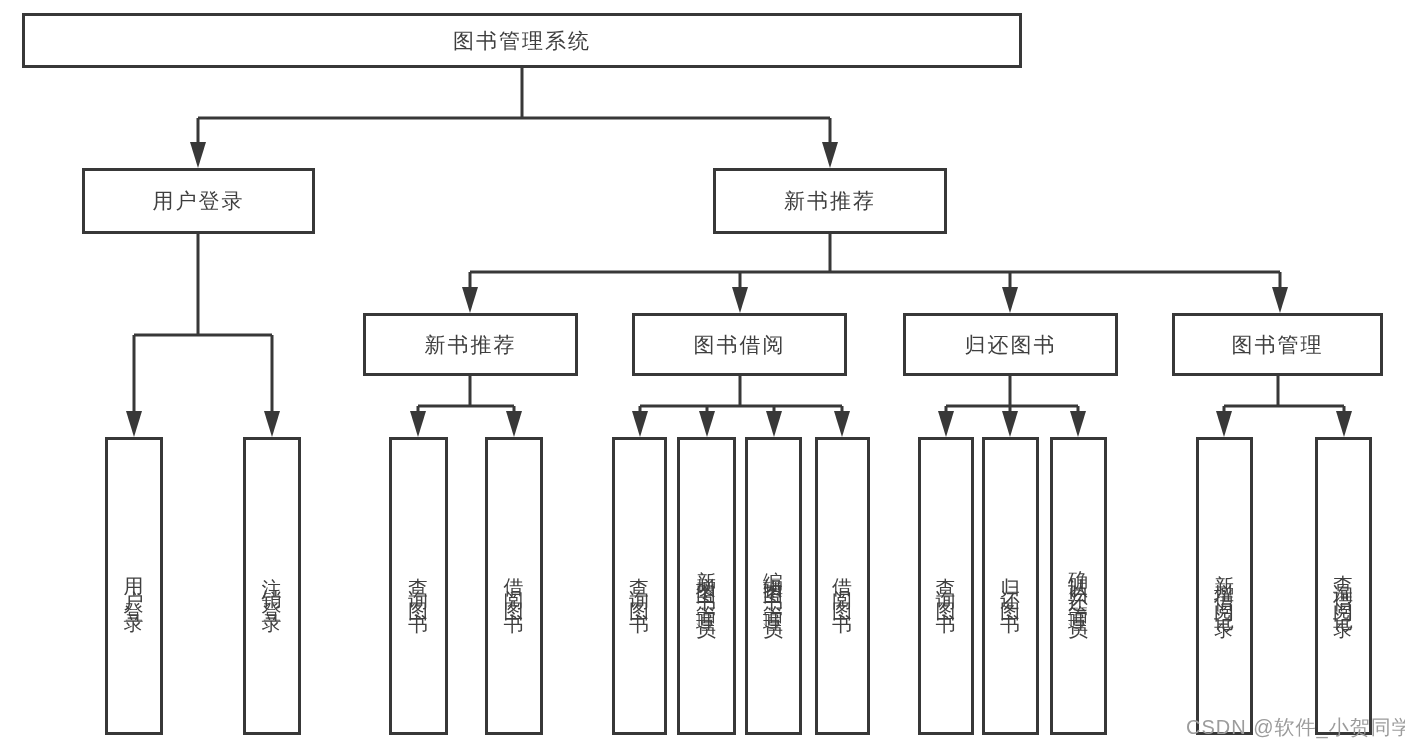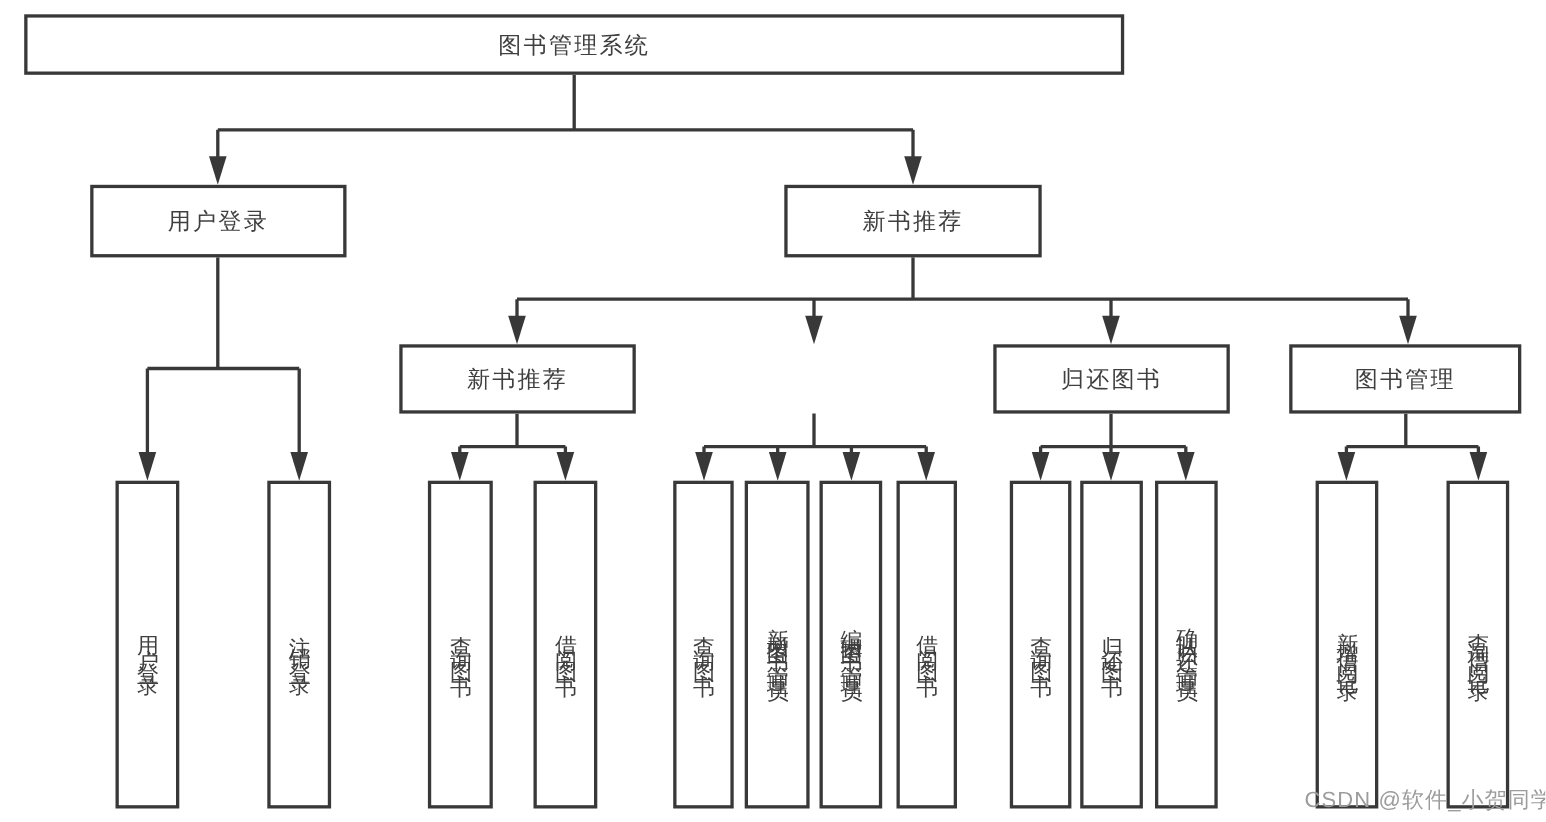--- a/index.html
+++ b/index.html
@@ -90,20 +90,21 @@
       <path d="M1336 411 H1352 L1344 437 Z"></path>
     </g>
   </svg>
 
   <div class="node" style="left:22px;top:13px;width:1000px;height:55px;">图书管理系统</div>
 
   <div class="node" style="left:82px;top:168px;width:233px;height:66px;">用户登录</div>
   <div class="node" style="left:713px;top:168px;width:234px;height:66px;">新书推荐</div>
 
   <div class="node" style="left:363px;top:313px;width:215px;height:63px;">新书推荐</div>
+  <div class="node" style="left:632px;top:313px;width:215px;height:63px;">图书借阅</div>
   <div class="node" style="left:903px;top:313px;width:215px;height:63px;">归还图书</div>
   <div class="node" style="left:1172px;top:313px;width:211px;height:63px;">图书管理</div>
 
   <div class="node leaf" style="left:105px;top:437px;width:58px;height:298px;">用户登录</div>
   <div class="node leaf" style="left:243px;top:437px;width:58px;height:298px;">注销登录</div>
 
   <div class="node leaf" style="left:389px;top:437px;width:59px;height:298px;">查询图书</div>
   <div class="node leaf" style="left:485px;top:437px;width:58px;height:298px;">借阅图书</div>
 
   <div class="node leaf" style="left:612px;top:437px;width:55px;height:298px;">查询图书</div>

